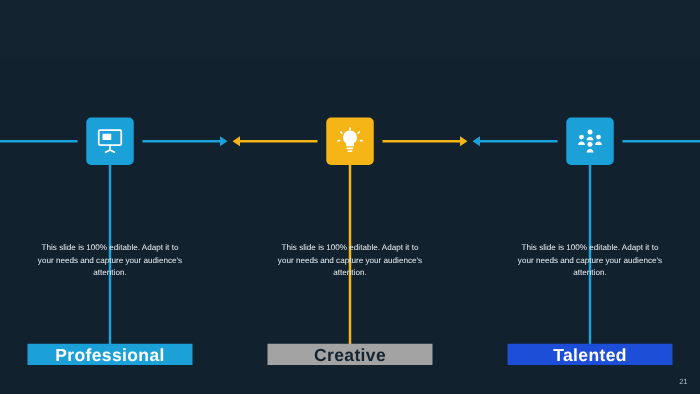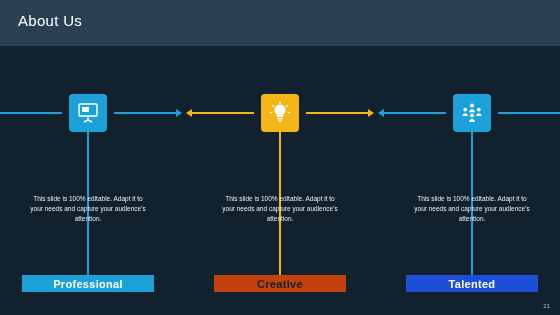--- a/index.html
+++ b/index.html
@@ -61,35 +61,32 @@
   .arrowhead.right{right:-6px;border-left-width:6px;border-left-style:solid;}
 
   .desc{
     position:absolute;left:8px;top:100px;width:116px;
     text-align:center;
     font-size:6.5px;line-height:10px;color:#e8eef3;
   }
   .label{
     position:absolute;left:0;top:181px;width:132px;height:17px;
     display:flex;align-items:center;justify-content:center;
-    font-size:11px;font-weight:bold;letter-spacing:.3px;
+    font-size:14px;font-weight:bold;letter-spacing:.3px;
   }
   .page-num{
     position:absolute;right:10px;bottom:6px;
     font-size:6px;color:#b9c4cd;
   }
 </style>
 </head>
 <body>
 
 <div class="slide">
 
-  <div class="header">
-    <div class="header-title">About Us</div>
-  </div>
 
   <div class="content">
 
     <div class="col col-1">
       <div class="arrow-left" style="background:#1ba0d8;">
         
       </div>
       <div class="arrow-right" style="background:#1ba0d8;">
         <span class="arrowhead right" style="border-left-color:#1ba0d8;"></span>
       </div>
@@ -125,21 +122,21 @@
             <line x1="12" y1="1.4" x2="12" y2="2.6" stroke-linecap="round"></line>
             <line x1="4.6" y1="4.6" x2="5.5" y2="5.5" stroke-linecap="round"></line>
             <line x1="19.4" y1="4.6" x2="18.5" y2="5.5" stroke-linecap="round"></line>
             <line x1="2.4" y1="11.5" x2="3.6" y2="11.5" stroke-linecap="round"></line>
             <line x1="20.4" y1="11.5" x2="21.6" y2="11.5" stroke-linecap="round"></line>
           </svg>
         </span>
       </div>
       <div class="vline" style="background:#f5b517;"></div>
       <div class="desc">This slide is 100% editable. Adapt it to your needs and capture your audience's attention.</div>
-      <div class="label" style="background:#c2410c;color:#13232f;">Creative</div>
+      <div class="label" style="background:#a3a3a3;color:#13232f;">Creative</div>
     </div>
 
     <div class="col col-3">
       <div class="arrow-left" style="background:#1ba0d8;">
         <span class="arrowhead left" style="border-right-color:#1ba0d8;"></span>
       </div>
       <div class="arrow-right" style="background:#1ba0d8;">
         
       </div>
       <div class="iconbox" style="background:#1ba0d8;">

